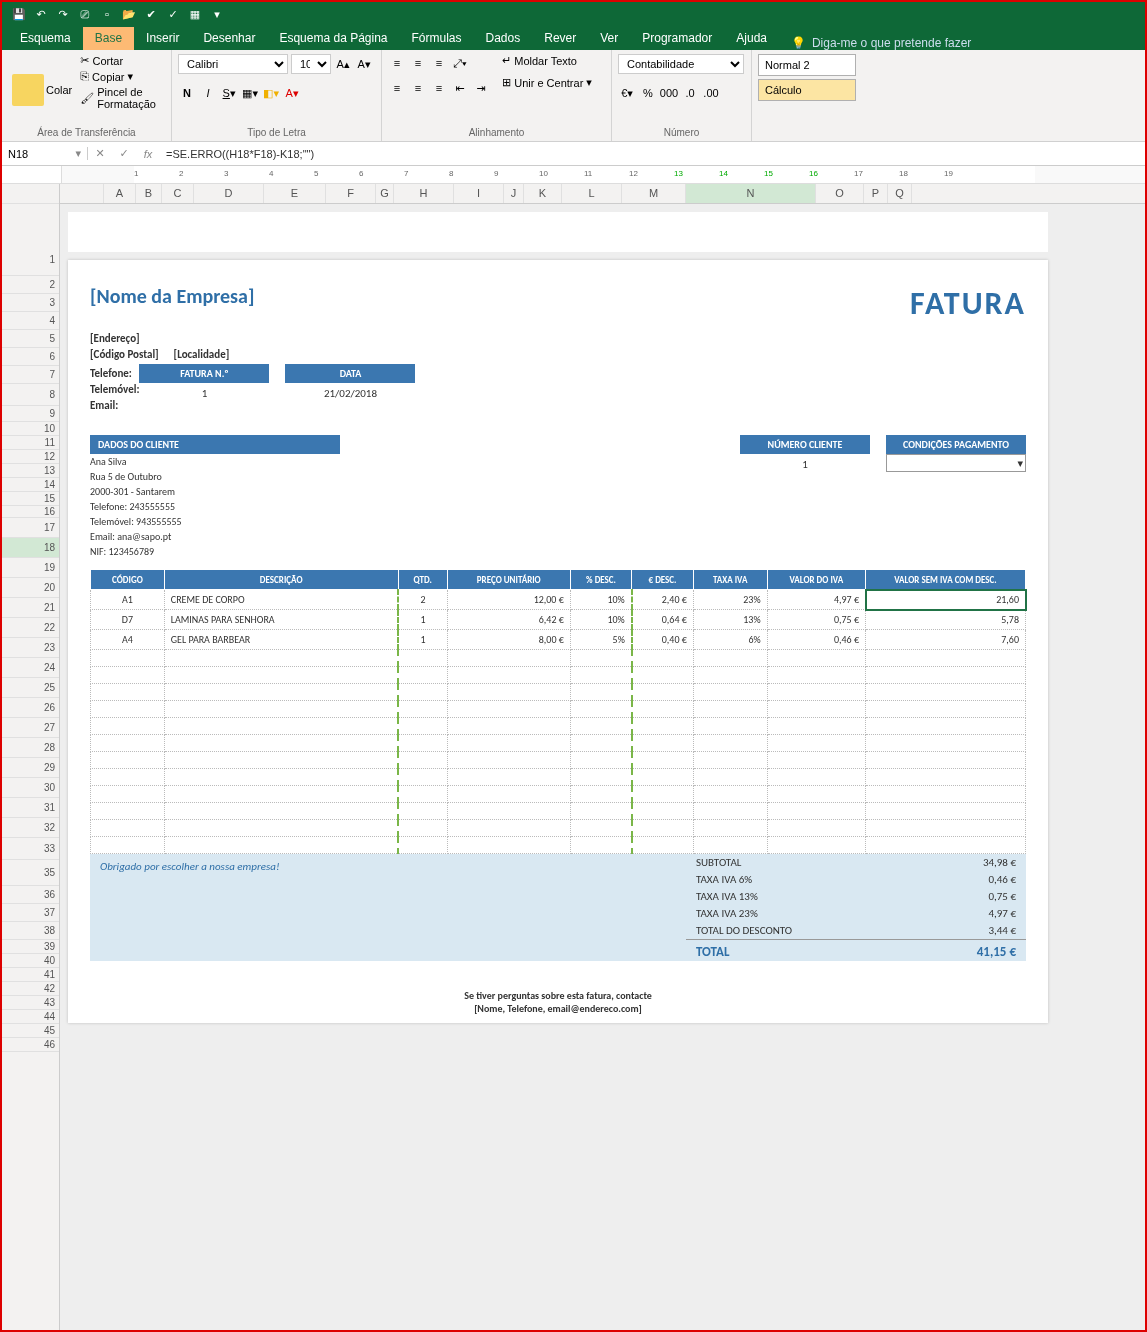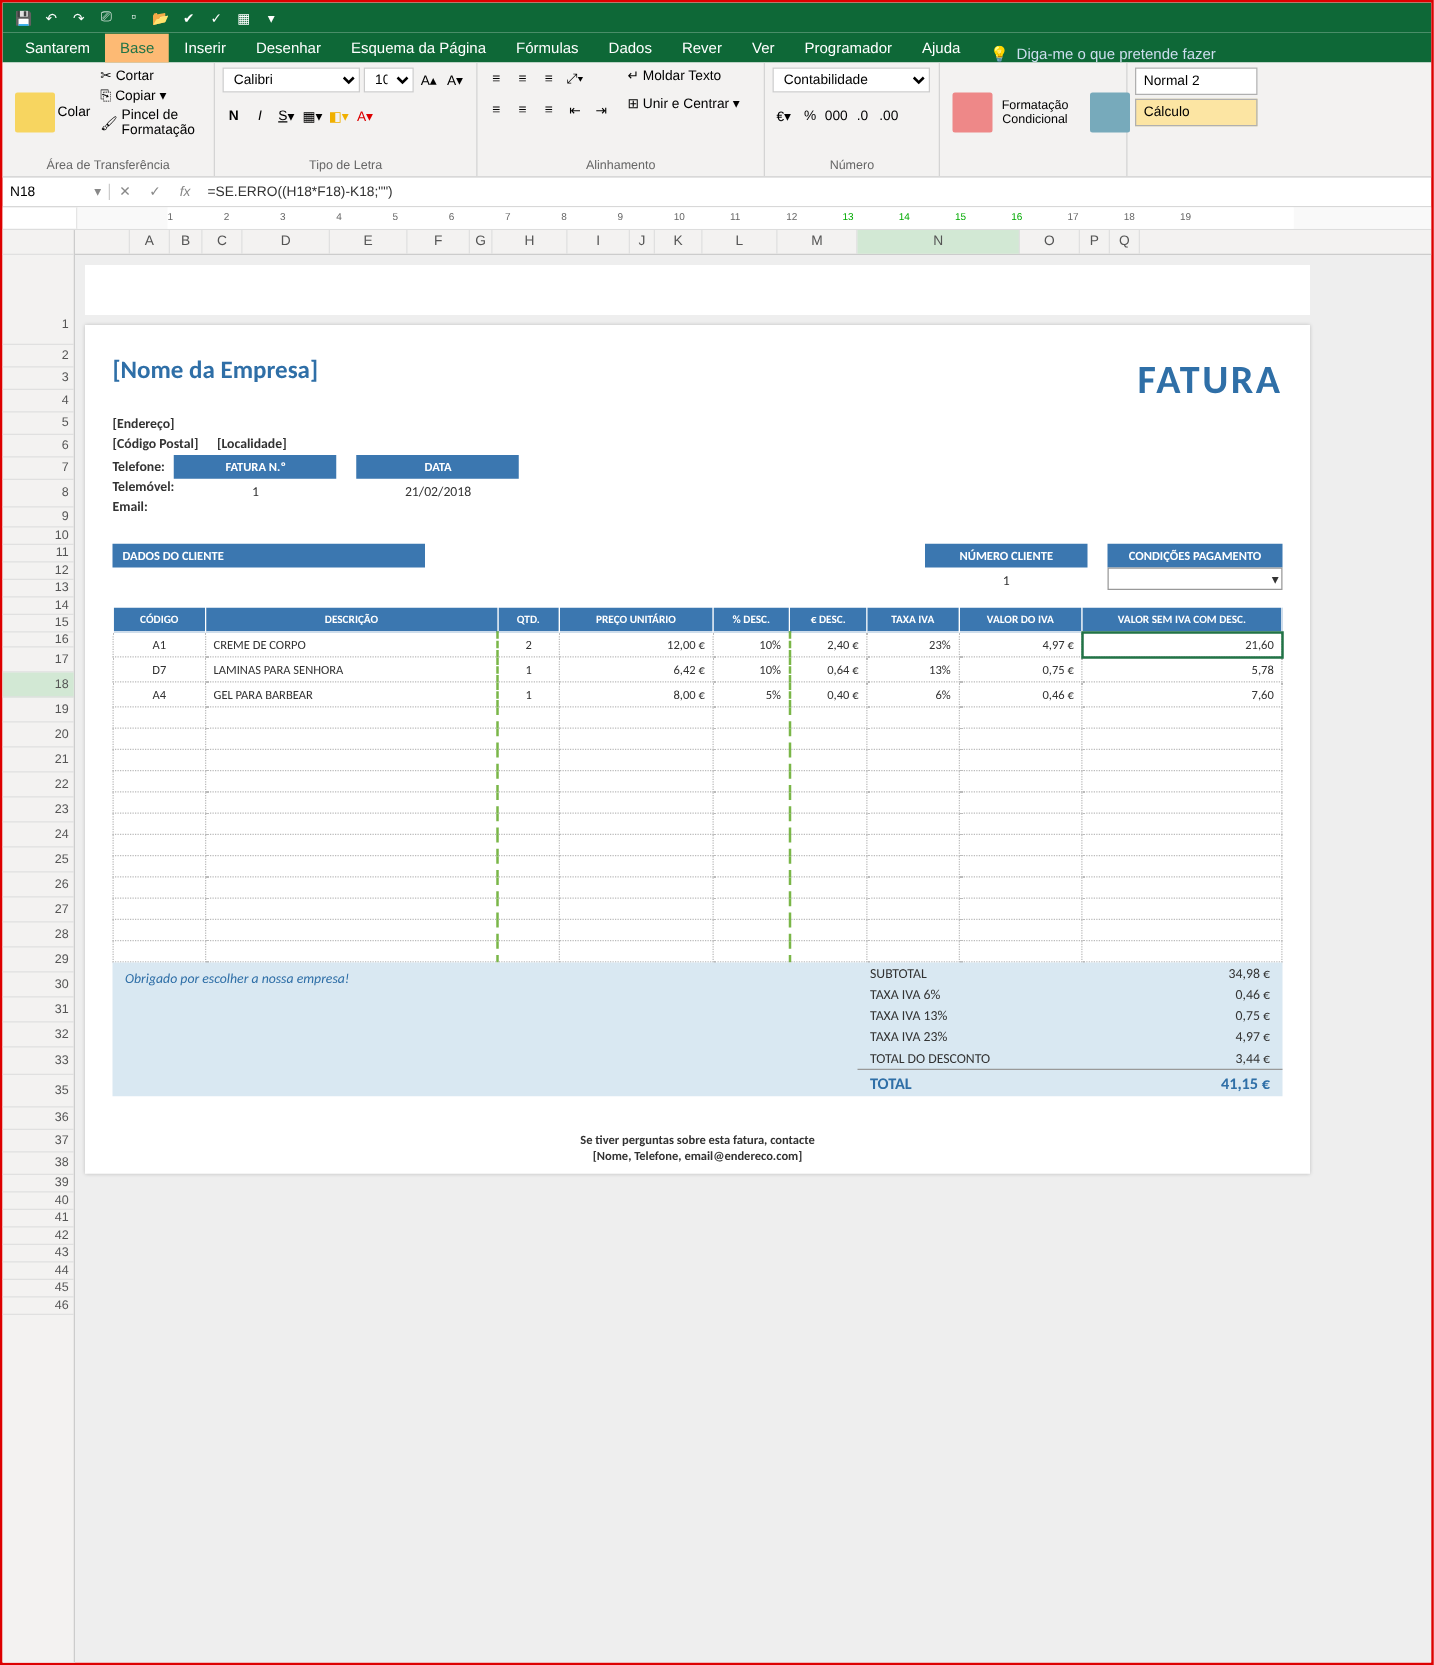--- a/index.html
+++ b/index.html
@@ -82,21 +82,21 @@
   <span class="qicon">⎚</span>
   <span class="qicon">▫</span>
   <span class="qicon">📂</span>
   <span class="qicon">✔</span>
   <span class="qicon">✓</span>
   <span class="qicon">▦</span>
   <span class="qicon">▾</span>
 </div>
 
 <div class="tabs">
-  <div class="tab">Santarem</div>
+  <div class="tab">Esquema</div>
   <div class="tab active">Base</div>
   <div class="tab">Inserir</div>
   <div class="tab">Desenhar</div>
   <div class="tab">Esquema da Página</div>
   <div class="tab">Fórmulas</div>
   <div class="tab">Dados</div>
   <div class="tab">Rever</div>
   <div class="tab">Ver</div>
   <div class="tab">Programador</div>
   <div class="tab">Ajuda</div>
@@ -196,33 +196,20 @@
         <span class="micro">€▾</span>
         <span class="micro">%</span>
         <span class="micro">000</span>
         <span class="micro">.0</span>
         <span class="micro">.00</span>
       </div>
     </div>
     <div class="label">Número</div>
   </div>
 
-  <div class="ribbon-group" style="width:150px">
-    <div class="body">
-      <div class="rbtn big">
-          <div class="icn" style="background:#e88"></div>
-          <span style="text-align:center;font-size:10px;white-space:normal;width:64px">Formatação Condicional</span>
-        </div>
-      <div class="rbtn big">
-          <div class="icn" style="background:#7ab"></div>
-          <span style="text-align:center;font-size:10px;white-space:normal;width:64px">Formatar como Tabela</span>
-        </div>
-    </div>
-    <div class="label">&nbsp;</div>
-  </div>
   <div class="ribbon-group" style="width:110px;border-right:none">
     <div class="body col-stack" style="gap:0">
       <div class="styles-box">Normal 2</div>
       <div class="styles-box styles-calc">Cálculo</div>
     </div>
     <div class="label">&nbsp;</div>
   </div>
 </div>
 
 <div class="formula-bar">
@@ -358,20 +345,29 @@
             <div style="width:130px">
               <div class="blue-hdr">DATA</div>
               <div style="text-align:center;padding:4px">21/02/2018</div>
             </div>
           </div>
         </div>
 
         <div style="display:flex;justify-content:space-between;margin-top:20px">
           <div>
             <div class="client-hdr">DADOS DO CLIENTE</div>
+            <div class="client-info">
+              <div>Ana Silva</div>
+              <div>Rua 5 de Outubro</div>
+              <div>2000-301   - Santarem</div>
+              <div>Telefone:   243555555</div>
+              <div>Telemóvel: 943555555</div>
+              <div>Email:        ana@sapo.pt</div>
+              <div>NIF:            123456789</div>
+            </div>
           </div>
           <div style="display:flex;gap:16px">
             <div style="width:130px">
               <div class="blue-hdr">NÚMERO CLIENTE</div>
               <div style="text-align:center;padding:4px">1</div>
             </div>
             <div style="width:140px">
               <div class="blue-hdr">CONDIÇÕES PAGAMENTO</div>
               <div style="border:1px solid #999;height:18px;display:flex;justify-content:flex-end;align-items:center;padding-right:2px">▾</div>
             </div>

